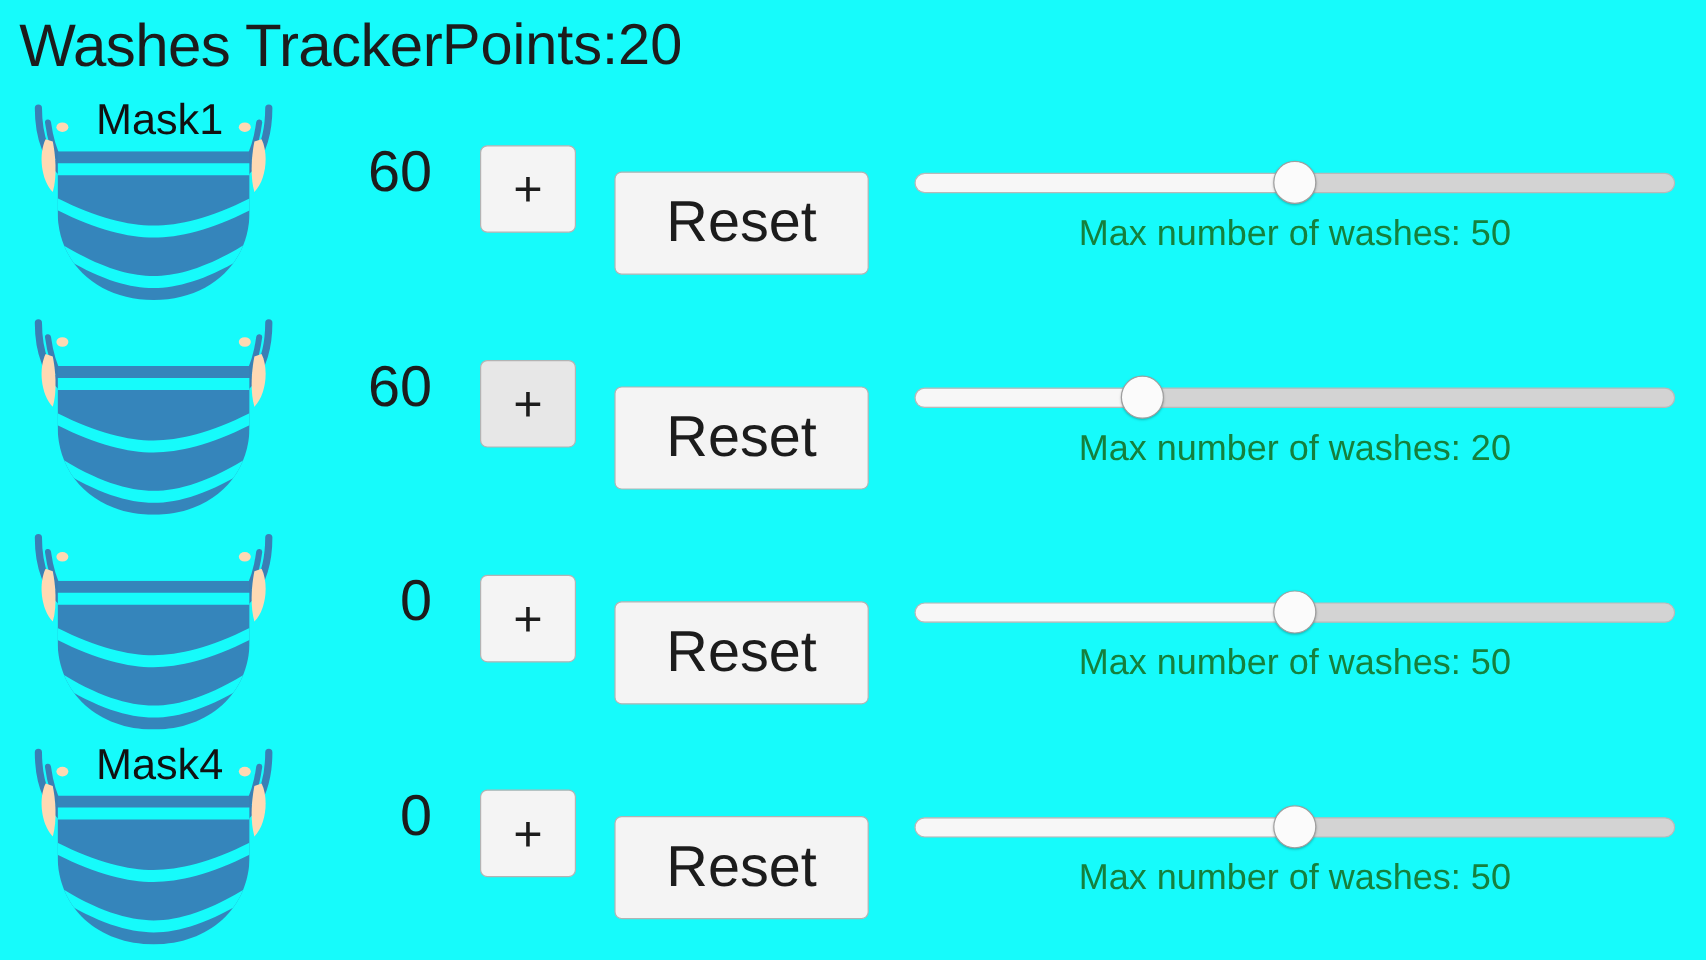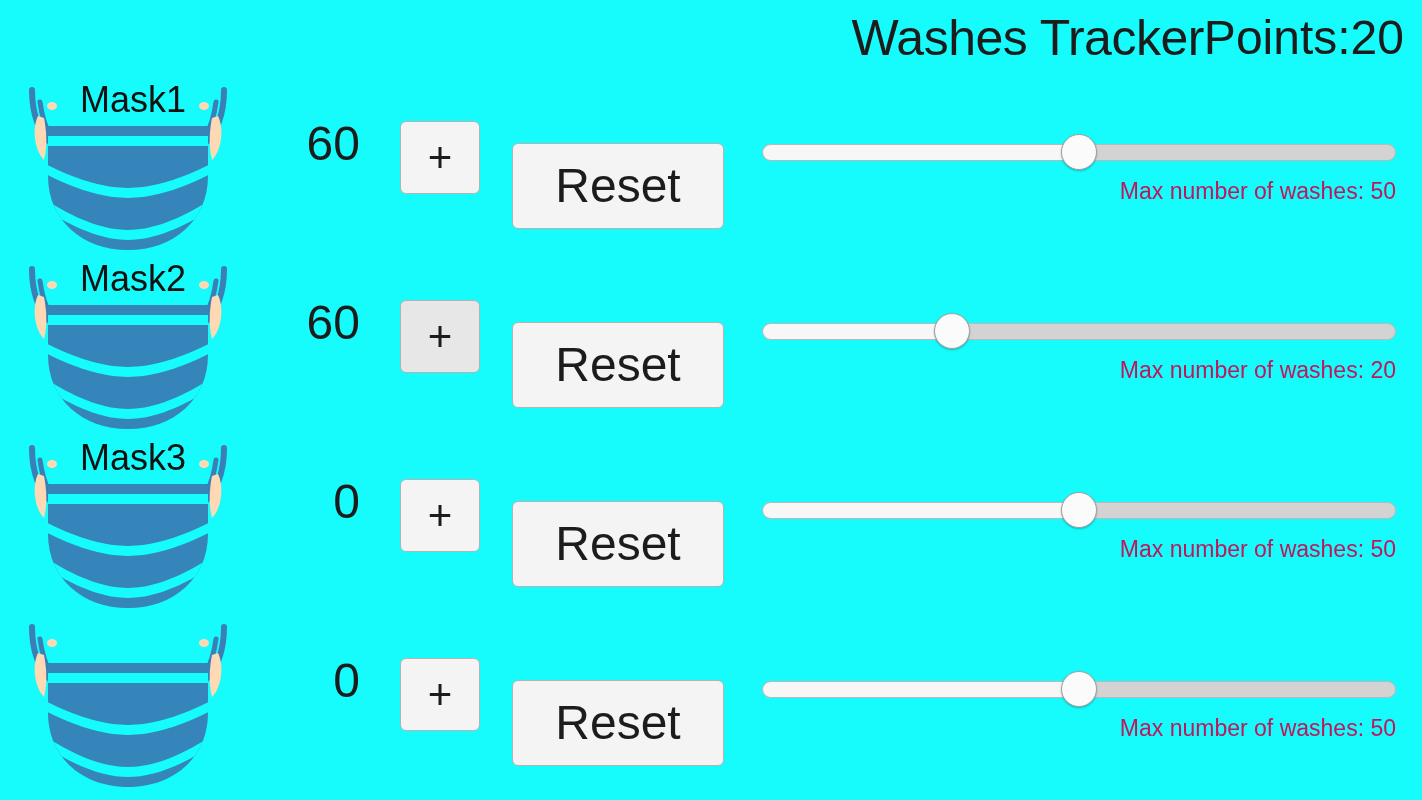--- a/index.html
+++ b/index.html
@@ -18,21 +18,21 @@
   }
 
   
   .header {
     position: absolute;
     top: 0; left: 0;
     width: 1422px;
     height: 76px;
     display: flex;
     align-items: center;
-    justify-content: flex-end;
+    justify-content: flex-start;
     padding: 0 18px 0 16px;
   }
   .app-title {
     font-size: 50px;
     font-weight: 400;
     line-height: 1;
     letter-spacing: -0.5px;
     color: #1c1c1c;
   }
   .points {
@@ -167,24 +167,24 @@
     background: #fbfbfb;
     border: 1px solid #9f9f9f;
     box-shadow: 0 1px 2px rgba(0,0,0,0.25);
     cursor: pointer;
   }
   .slider-caption {
     position: absolute;
     left: 0;
     top: 104px;
     width: 634px;
-    text-align: right;
-    font-size: 23px;
-    line-height: 1;
-    color: #be185d;
+    text-align: center;
+    font-size: 30px;
+    line-height: 1;
+    color: #15803d;
     white-space: nowrap;
   }
 </style>
 </head>
 <body>
 
 <div class="header">
   <div class="app-title">Washes Tracker</div>
   <div class="points">Points:20</div>
 </div>
@@ -257,21 +257,20 @@
         </defs>
         <g clip-path="url(#maskbody-1)">
           <rect x="28" y="40" width="172" height="136" fill="#3585bb"></rect>
 
           <path d="M20 56 L208 56 L208 66 L20 66 Z" fill="#16fbfb"></path>
           <path d="M20 78 C60 100 90 108 114 108 C138 108 168 100 208 78 L208 88 C168 110 138 118 114 118 C90 118 60 110 20 88 Z" fill="#16fbfb"></path>
           <path d="M20 112 C60 140 90 150 114 150 C138 150 168 140 208 112 L208 122 C168 150 138 160 114 160 C90 160 60 150 20 122 Z" fill="#16fbfb"></path>
           <path d="M20 146 C60 176 90 186 114 186 C138 186 168 176 208 146 L208 156 C168 186 138 196 114 196 C90 196 60 186 20 156 Z" fill="#16fbfb"></path>
         </g>
       </svg>
-      <div class="mask-label">Mask2</div>
     </div>
 
     <div class="counter">60</div>
 
     <button class="btn btn-plus pressed">+</button>
     <button class="btn btn-reset">Reset</button>
 
     <div class="slider-wrap">
       <div class="track">
         <div class="track-fill" style="width: 30%;"></div>
@@ -303,21 +302,20 @@
         </defs>
         <g clip-path="url(#maskbody-2)">
           <rect x="28" y="40" width="172" height="136" fill="#3585bb"></rect>
 
           <path d="M20 56 L208 56 L208 66 L20 66 Z" fill="#16fbfb"></path>
           <path d="M20 78 C60 100 90 108 114 108 C138 108 168 100 208 78 L208 88 C168 110 138 118 114 118 C90 118 60 110 20 88 Z" fill="#16fbfb"></path>
           <path d="M20 112 C60 140 90 150 114 150 C138 150 168 140 208 112 L208 122 C168 150 138 160 114 160 C90 160 60 150 20 122 Z" fill="#16fbfb"></path>
           <path d="M20 146 C60 176 90 186 114 186 C138 186 168 176 208 146 L208 156 C168 186 138 196 114 196 C90 196 60 186 20 156 Z" fill="#16fbfb"></path>
         </g>
       </svg>
-      <div class="mask-label">Mask3</div>
     </div>
 
     <div class="counter">0</div>
 
     <button class="btn btn-plus">+</button>
     <button class="btn btn-reset">Reset</button>
 
     <div class="slider-wrap">
       <div class="track">
         <div class="track-fill" style="width: 50%;"></div>
@@ -349,20 +347,21 @@
         </defs>
         <g clip-path="url(#maskbody-3)">
           <rect x="28" y="40" width="172" height="136" fill="#3585bb"></rect>
 
           <path d="M20 56 L208 56 L208 66 L20 66 Z" fill="#16fbfb"></path>
           <path d="M20 78 C60 100 90 108 114 108 C138 108 168 100 208 78 L208 88 C168 110 138 118 114 118 C90 118 60 110 20 88 Z" fill="#16fbfb"></path>
           <path d="M20 112 C60 140 90 150 114 150 C138 150 168 140 208 112 L208 122 C168 150 138 160 114 160 C90 160 60 150 20 122 Z" fill="#16fbfb"></path>
           <path d="M20 146 C60 176 90 186 114 186 C138 186 168 176 208 146 L208 156 C168 186 138 196 114 196 C90 196 60 186 20 156 Z" fill="#16fbfb"></path>
         </g>
       </svg>
+      <div class="mask-label">Mask4</div>
     </div>
 
     <div class="counter">0</div>
 
     <button class="btn btn-plus">+</button>
     <button class="btn btn-reset">Reset</button>
 
     <div class="slider-wrap">
       <div class="track">
         <div class="track-fill" style="width: 50%;"></div>

